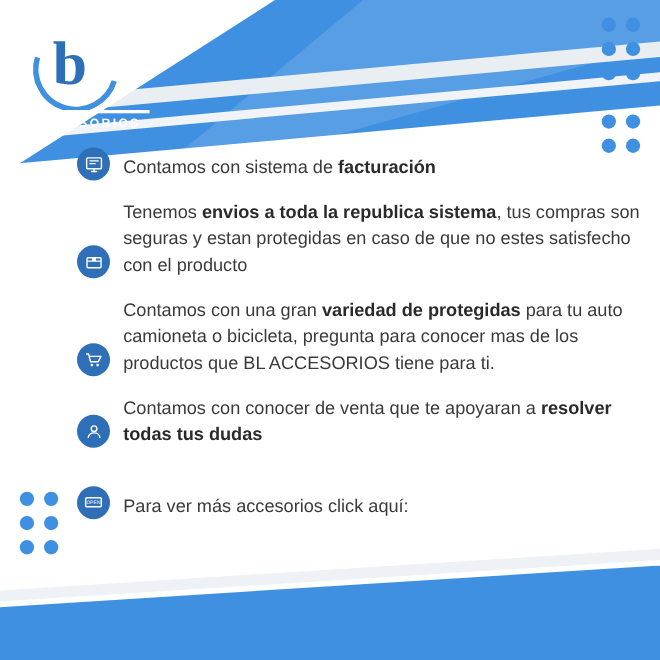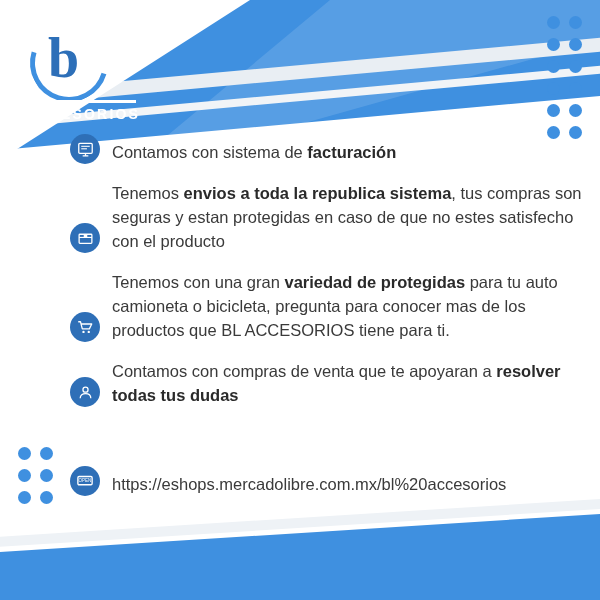--- a/index.html
+++ b/index.html
@@ -160,21 +160,21 @@
     width: 112px;
     height: 3px;
     background: #ffffff;
   }
   .logo-word {
     position: absolute;
     left: 0;
     top: 84px;
     width: 112px;
     text-align: center;
-    font-size: 14px;
+    font-size: 11px;
     letter-spacing: 2.2px;
     color: #ffffff;
     font-weight: bold;
   }
 
   
   .features {
     position: absolute;
     top: 133px;
     left: 70px;
@@ -278,35 +278,35 @@
         <div class="feature-text"><span>Tenemos </span><b>envios a toda la republica sistema</b><span>, tus compras son seguras y estan protegidas en caso de que no estes satisfecho con el producto</span></div>
       </div>
       <div class="feature">
         <div class="feature-icon">
           <svg width="18" height="18" viewBox="0 0 24 24">
             <path d="M3 5h3l2.4 9.5h9.4L21 8H7" fill="none" stroke="#fff" stroke-width="1.7" stroke-linejoin="round"></path>
             <circle cx="10" cy="18.5" r="1.6" fill="#fff"></circle>
             <circle cx="17" cy="18.5" r="1.6" fill="#fff"></circle>
           </svg>
         </div>
-        <div class="feature-text"><span>Tenemos con una gran </span><b>variedad de protegidas</b><span> para tu auto camioneta o bicicleta, pregunta para conocer mas de los productos que BL ACCESORIOS tiene para ti.</span></div>
+        <div class="feature-text"><span>Contamos con una gran </span><b>variedad de protegidas</b><span> para tu auto camioneta o bicicleta, pregunta para conocer mas de los productos que BL ACCESORIOS tiene para ti.</span></div>
       </div>
       <div class="feature">
         <div class="feature-icon">
           <svg width="17" height="17" viewBox="0 0 24 24">
             <circle cx="12" cy="8" r="3.6" fill="none" stroke="#fff" stroke-width="1.8"></circle>
             <path d="M4.5 20c0-4.2 3.4-6.5 7.5-6.5s7.5 2.3 7.5 6.5" fill="none" stroke="#fff" stroke-width="1.8"></path>
           </svg>
         </div>
-        <div class="feature-text"><span>Contamos con compras de venta que te apoyaran a </span><b>resolver todas tus dudas</b></div>
+        <div class="feature-text"><span>Contamos con conocer de venta que te apoyaran a </span><b>resolver todas tus dudas</b></div>
       </div>
       <div class="feature">
         <div class="feature-icon">
           <svg width="18" height="18" viewBox="0 0 24 24">
             <rect x="2.5" y="6" width="19" height="11" rx="1.6" fill="none" stroke="#fff" stroke-width="1.8"></rect>
             <text x="12" y="13.6" font-size="6" fill="#fff" text-anchor="middle" font-family="Liberation Sans, sans-serif">OPEN</text>
           </svg>
         </div>
-        <div class="feature-text"><br><br><span>https://eshops.mercadolibre.com.mx/bl%20accesorios</span></div>
+        <div class="feature-text"><br><span>Para ver más accesorios click aquí:</span><br></div>
       </div>
     </div>
 
 </div>
 
 </body></html>

